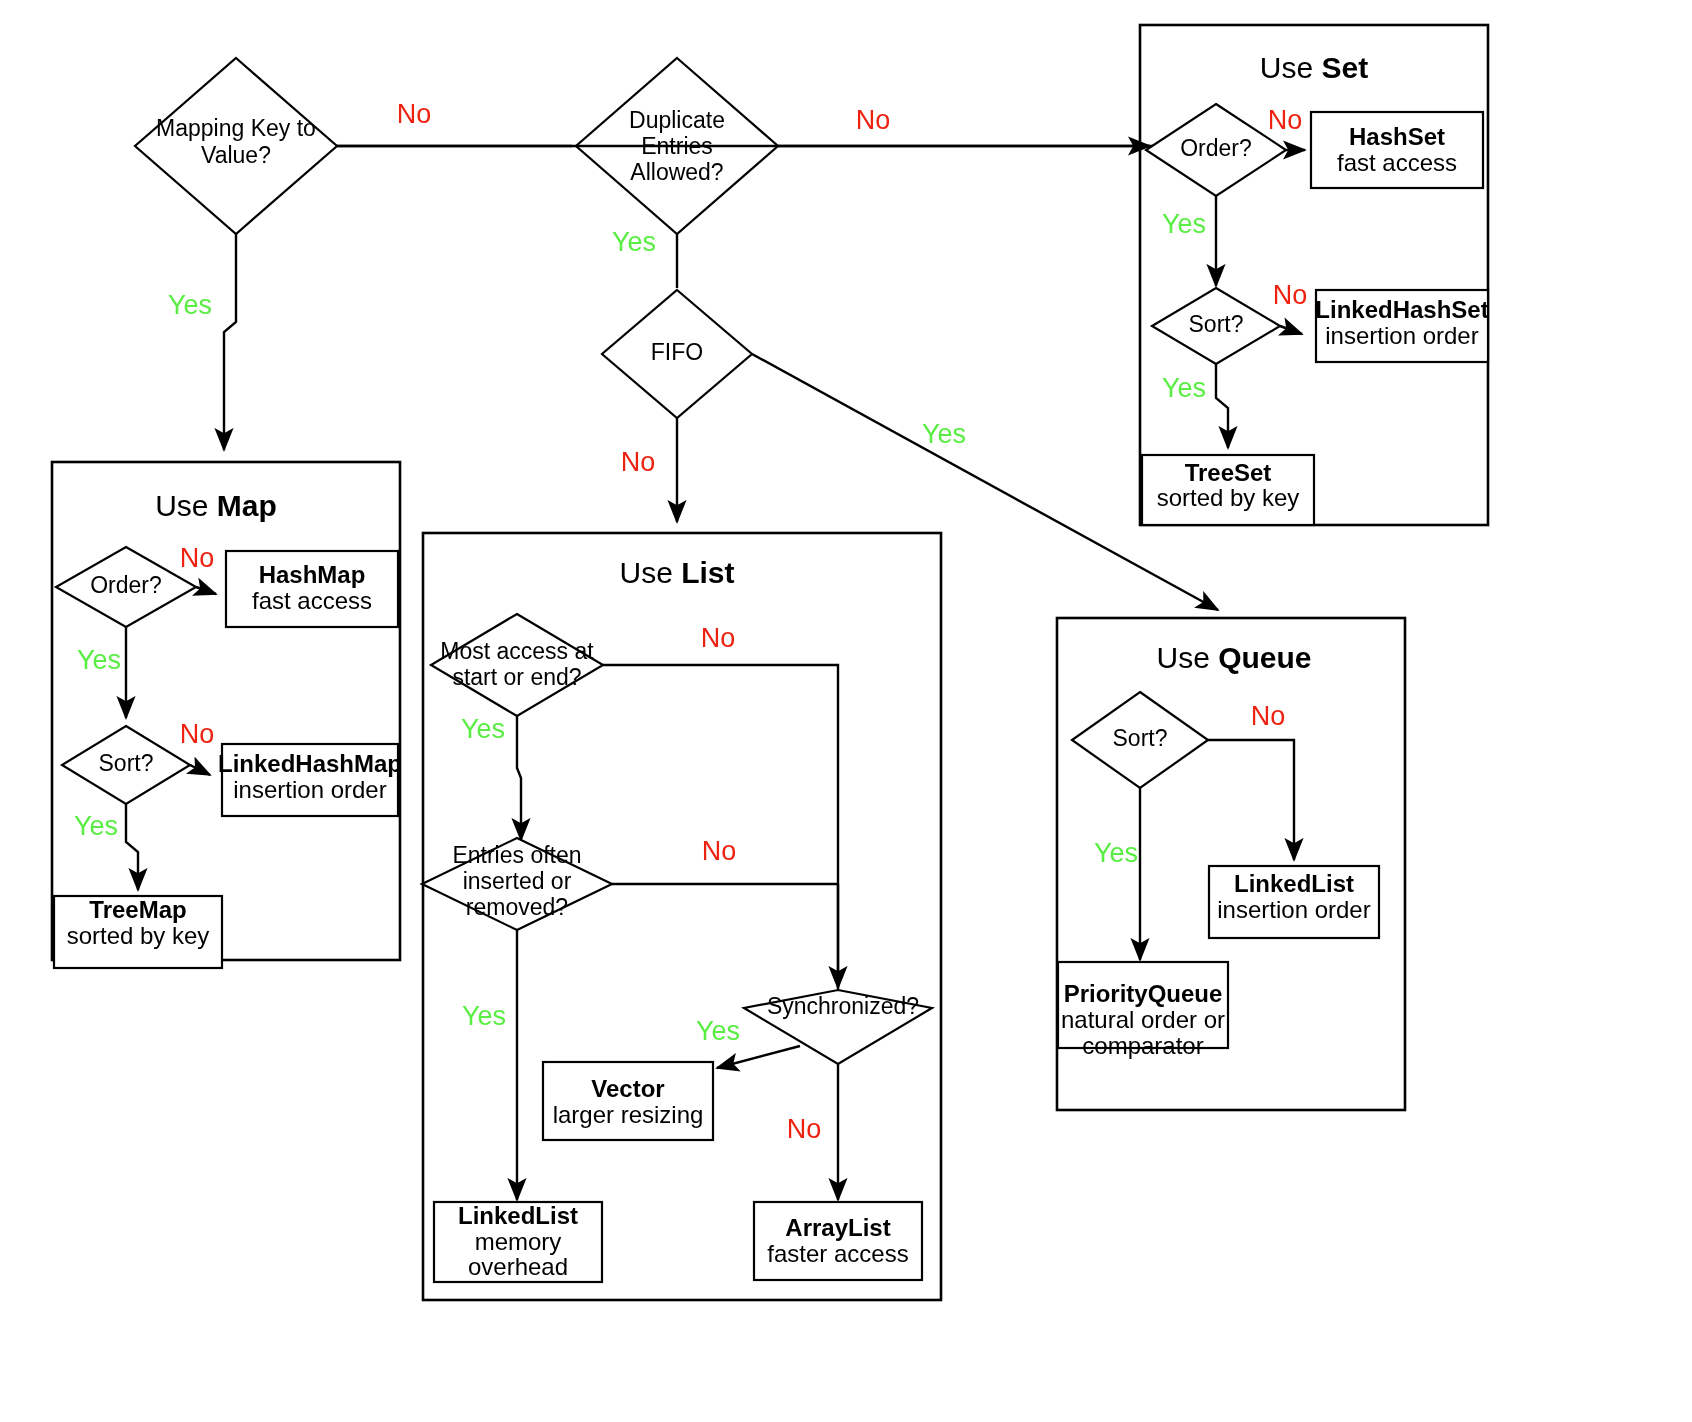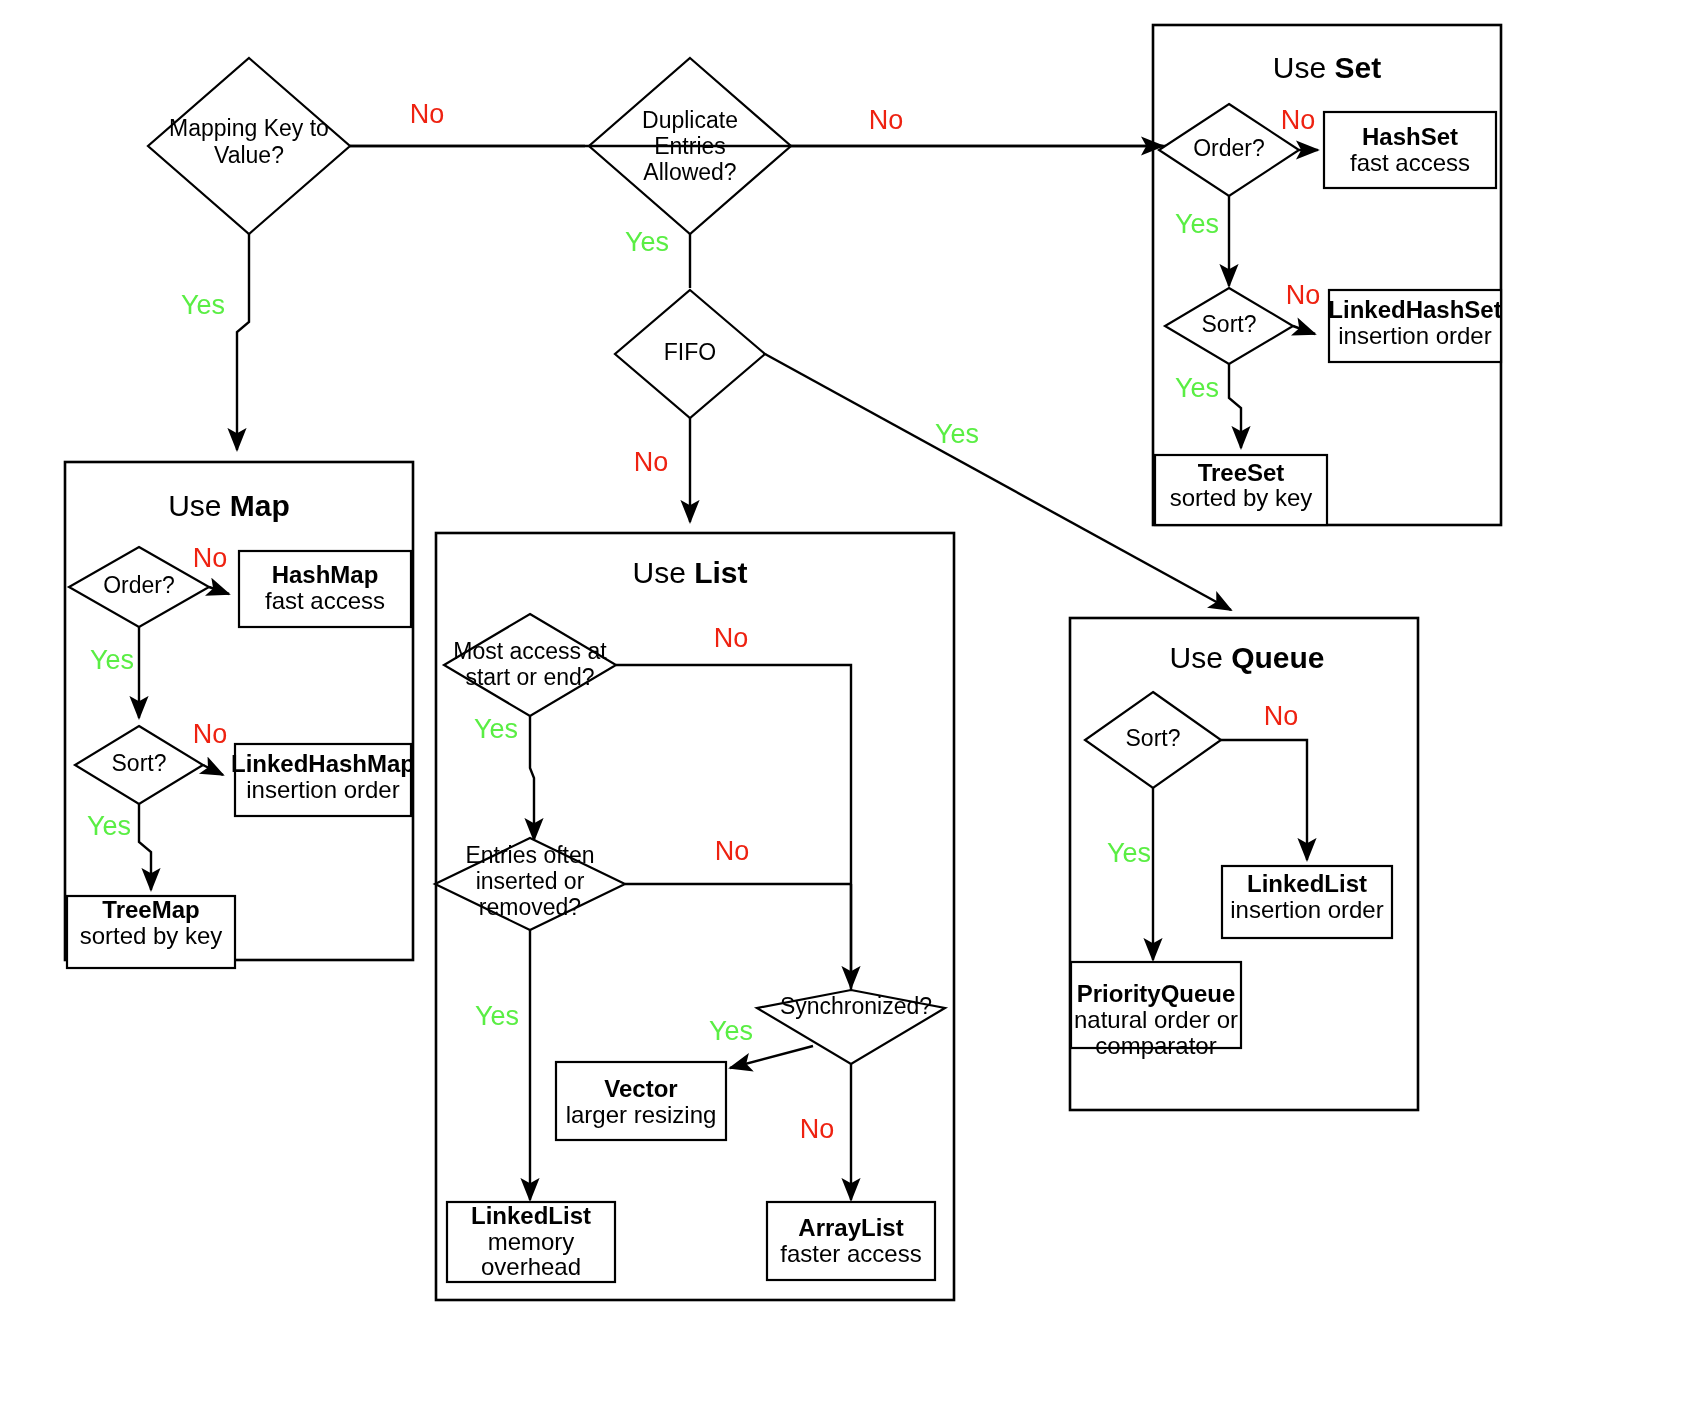--- a/index.html
+++ b/index.html
@@ -6,21 +6,20 @@
     margin: 0;
     padding: 0;
     background: #ffffff;
   }
   #canvas-wrap {
     position: relative;
     width: 1612px;
     height: 1422px;
     background: #ffffff;
     font-family: "Liberation Sans", sans-serif;
-    margin-left: 13px;
   }
   svg#flowchart {
     display: block;
     width: 1692px;
     height: 1422px;
   }
   .shape-stroke {
     fill: #ffffff;
     stroke: #000000;
     stroke-width: 2.2;

